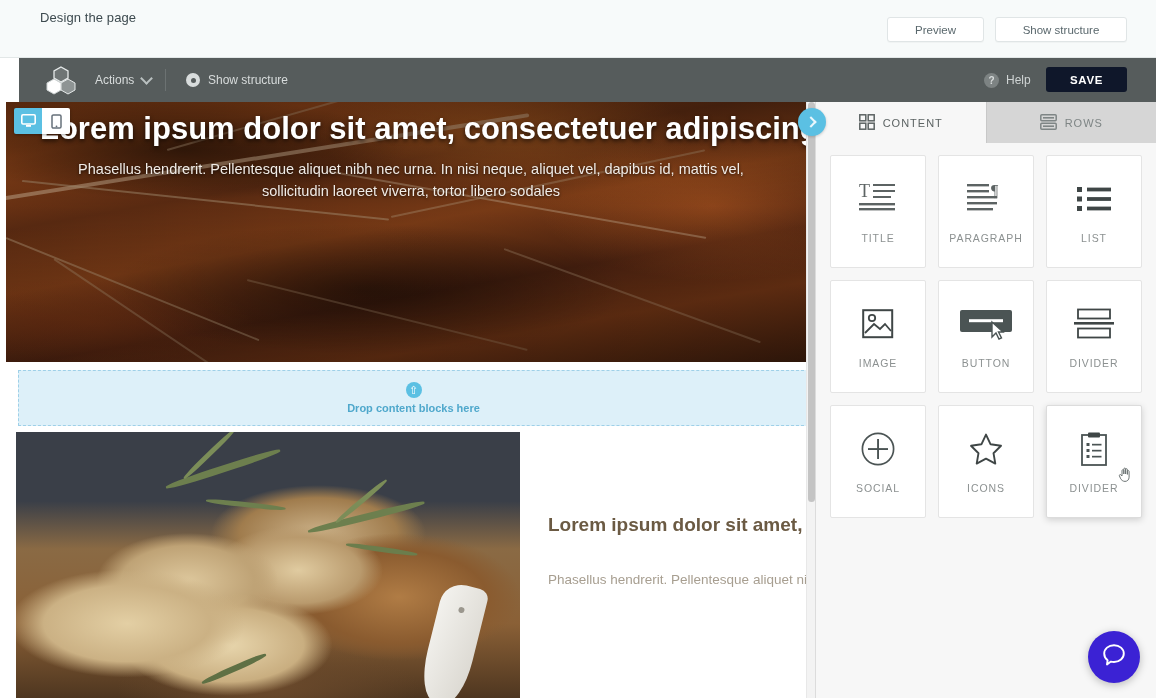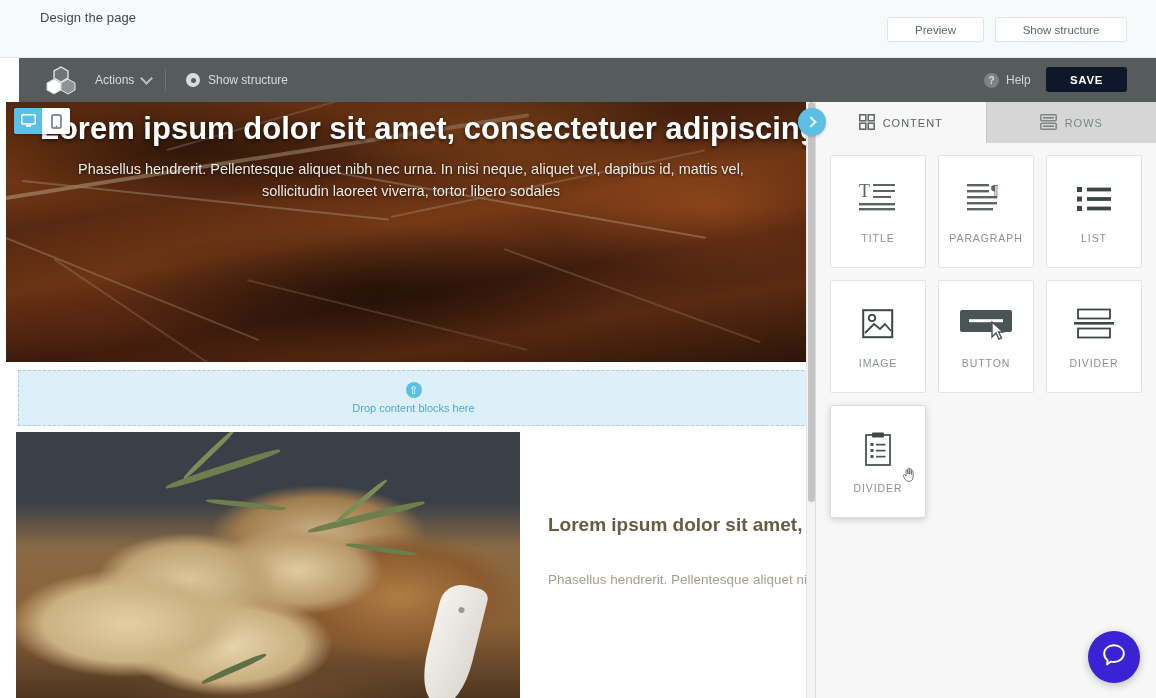--- a/index.html
+++ b/index.html
@@ -170,21 +170,21 @@
     background: #ddf0f9;
     border: 1px dashed #9ed0e8;
     display: flex; flex-direction: column;
     align-items: center; justify-content: center; gap: 4px;
   }
   .dz-arrow {
     width: 16px; height: 16px; border-radius: 50%;
     background: #5bc0e3; color: #fff;
     font-size: 11px; line-height: 16px; text-align: center;
   }
-  .dz-text { font-size: 11px; color: #4fa8cc; }
+  .dz-text { font-size: 11px; color: #4fa8cc; font-weight: bold; }
 
   
   .bread-row {
     position: absolute; top: 330px; left: 16px;
     width: 793px; height: 266px;
     background: #fff;
   }
   .bread-img {
     position: absolute; top: 0; left: 0;
     width: 504px; height: 266px;
@@ -528,21 +528,39 @@
       <span class="block-icon">
         <svg width="40" height="32" viewBox="0 0 40 32">
           <rect x="4" y="1.5" width="32" height="9" fill="none" stroke="#3f4646" stroke-width="1.8"></rect>
           <rect x="0" y="14" width="40" height="2.6" fill="#3f4646"></rect>
           <rect x="4" y="20.5" width="32" height="9" fill="none" stroke="#3f4646" stroke-width="1.8"></rect>
         </svg>
       </span>
       <span class="block-label">DIVIDER</span>
     </div>
 
-
+    <div class="block">
+      <span class="block-icon">
+        <svg width="34" height="34" viewBox="0 0 34 34">
+          <circle cx="17" cy="17" r="15.6" fill="none" stroke="#4b5454" stroke-width="1.7"></circle>
+          <rect x="16.1" y="7" width="1.9" height="20" fill="#4b5454"></rect>
+          <rect x="7" y="16.1" width="20" height="1.9" fill="#4b5454"></rect>
+        </svg>
+      </span>
+      <span class="block-label">SOCIAL</span>
+    </div>
+
+    <div class="block">
+      <span class="block-icon">
+        <svg width="34" height="32" viewBox="0 0 34 32">
+          <path d="M17 1.6 L21.6 11.3 L32 12.8 L24.5 20.2 L26.3 30.6 L17 25.7 L7.7 30.6 L9.5 20.2 L2 12.8 L12.4 11.3 Z" fill="none" stroke="#3f4646" stroke-width="1.9" stroke-linejoin="round"></path>
+        </svg>
+      </span>
+      <span class="block-label">ICONS</span>
+    </div>
 
 
     <div class="block hovered">
       <span class="block-icon">
         <svg width="26" height="34" viewBox="0 0 26 34">
           <rect x="1" y="3" width="24" height="30" fill="none" stroke="#4b5454" stroke-width="1.8"></rect>
           <rect x="7" y="0.6" width="12" height="5" rx="1" fill="#3f4646"></rect>
           <rect x="5.5" y="11" width="3" height="3" fill="#4b5454"></rect>
           <rect x="5.5" y="17" width="3" height="3" fill="#4b5454"></rect>
           <rect x="5.5" y="23" width="3" height="3" fill="#4b5454"></rect>

